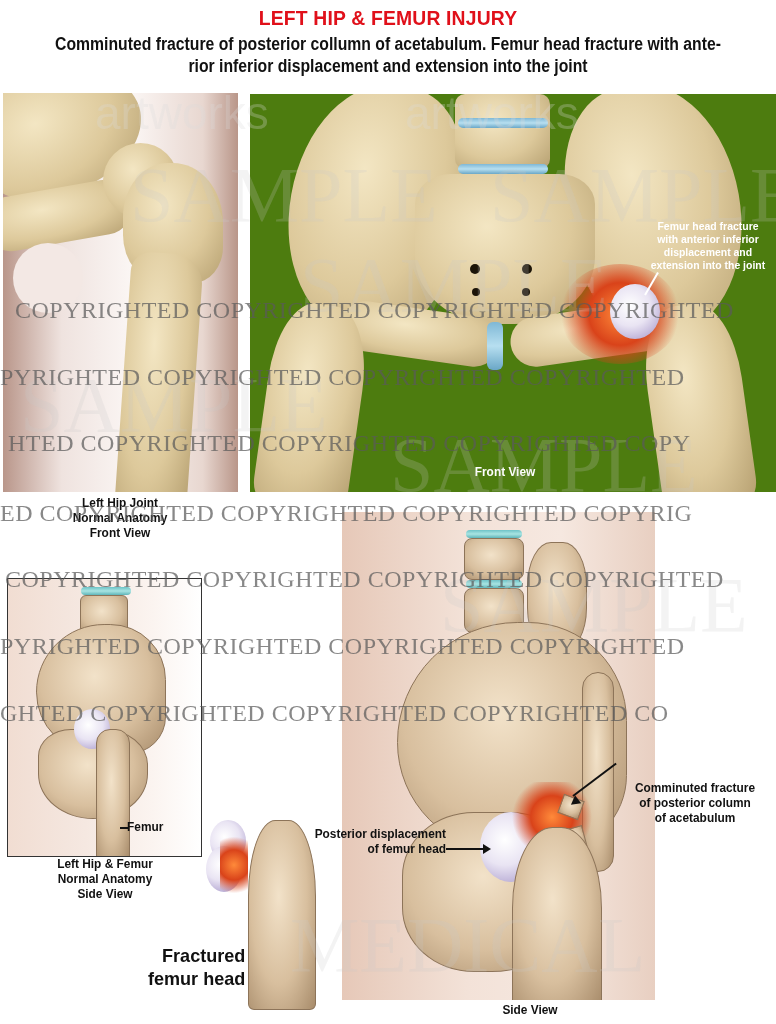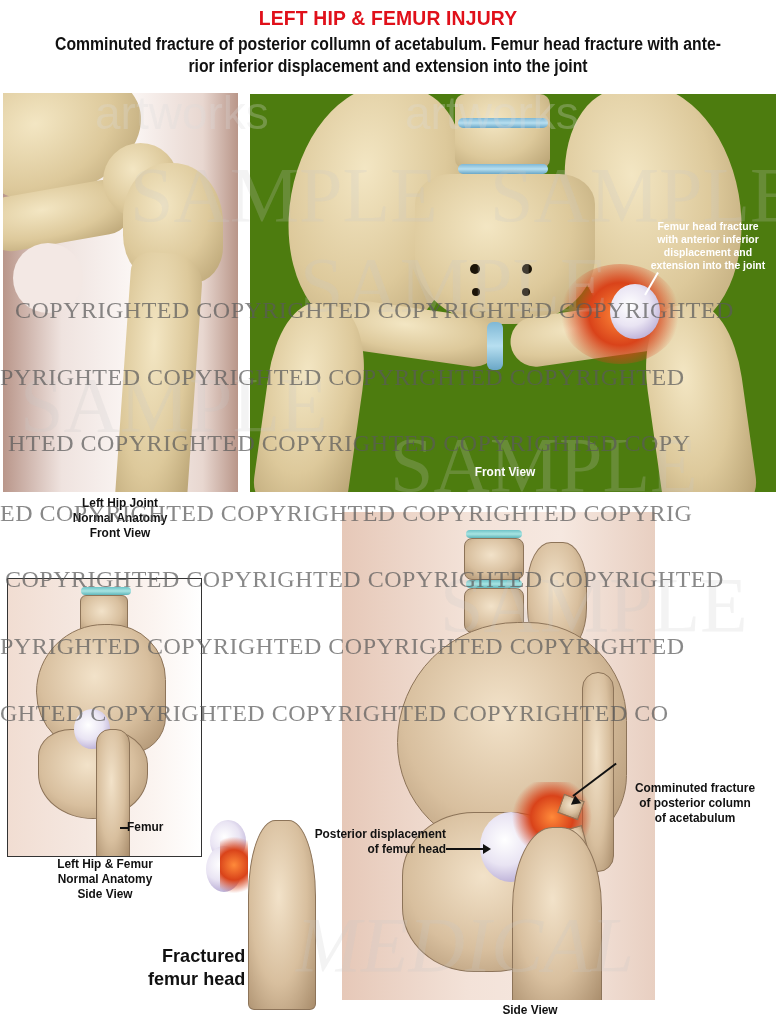--- a/index.html
+++ b/index.html
@@ -189,21 +189,21 @@
 <div class="label" style="left:490px; top:1003px; width:80px;">Side View</div>
 
 <div class="wm-artworks" style="left:95px; top:86px;">artworks</div>
 <div class="wm-artworks" style="left:405px; top:86px;">artworks</div>
 <div class="wm-sample" style="left:130px; top:150px;">SAMPLE</div>
 <div class="wm-sample" style="left:490px; top:150px;">SAMPLE</div>
 <div class="wm-sample" style="left:300px; top:240px;">SAMPLE</div>
 <div class="wm-sample" style="left:20px; top:360px;">SAMPLE</div>
 <div class="wm-sample" style="left:390px; top:420px;">SAMPLE</div>
 <div class="wm-sample" style="left:440px; top:560px;">SAMPLE</div>
-<div class="wm-sample" style="left:296px; top:900px;font-style:italic;">MEDICAL</div>
+<div class="wm-sample" style="left:290px; top:900px;">MEDICAL</div>
 
 <div class="wm-row" style="top:297px; padding-left:15px;">COPYRIGHTED    COPYRIGHTED    COPYRIGHTED    COPYRIGHTED</div>
 <div class="wm-row" style="top:364px; padding-left:0px;">PYRIGHTED    COPYRIGHTED    COPYRIGHTED    COPYRIGHTED</div>
 <div class="wm-row" style="top:430px; padding-left:8px;">HTED    COPYRIGHTED    COPYRIGHTED    COPYRIGHTED    COPY</div>
 <div class="wm-row" style="top:500px; padding-left:0px;">ED    COPYRIGHTED    COPYRIGHTED    COPYRIGHTED    COPYRIG</div>
 <div class="wm-row" style="top:566px; padding-left:5px;">COPYRIGHTED    COPYRIGHTED    COPYRIGHTED    COPYRIGHTED</div>
 <div class="wm-row" style="top:633px; padding-left:0px;">PYRIGHTED    COPYRIGHTED    COPYRIGHTED    COPYRIGHTED</div>
 <div class="wm-row" style="top:700px; padding-left:0px;">GHTED    COPYRIGHTED    COPYRIGHTED    COPYRIGHTED    CO</div>
 
 </body></html>

